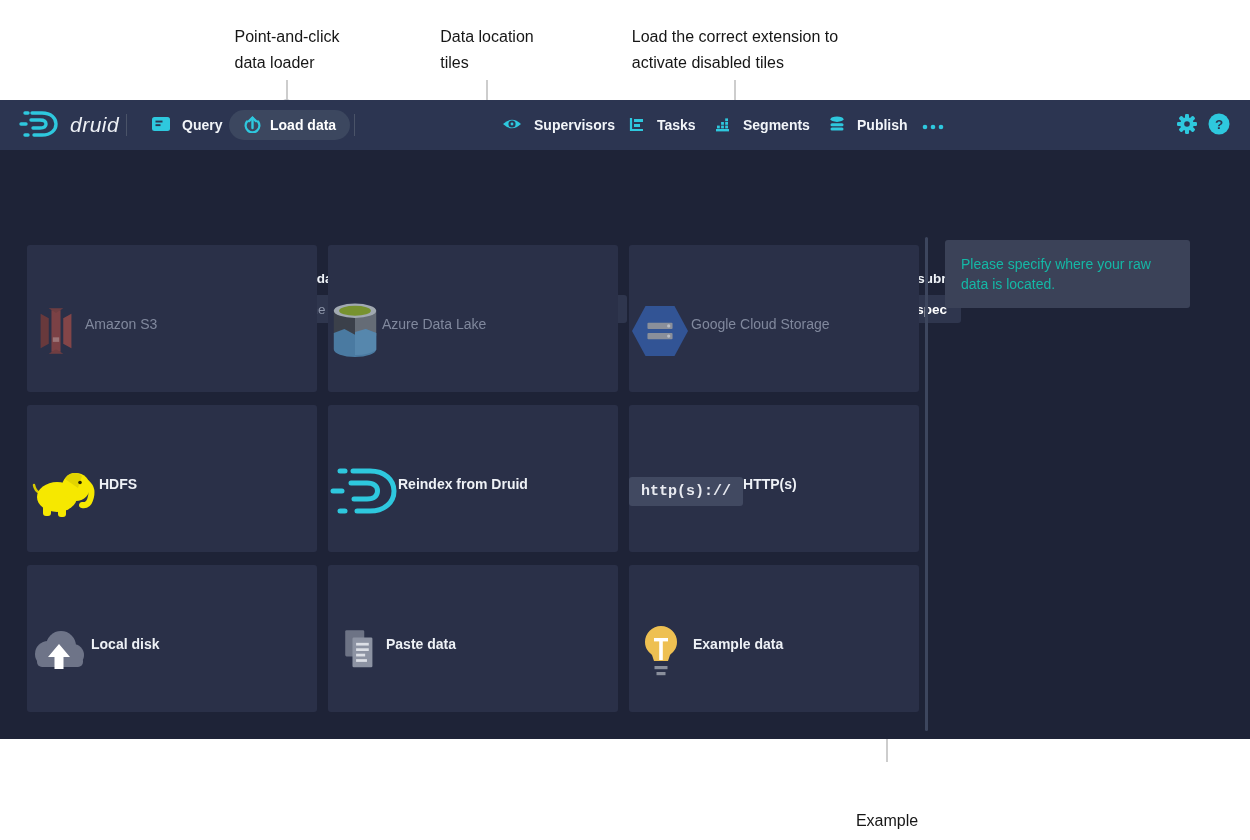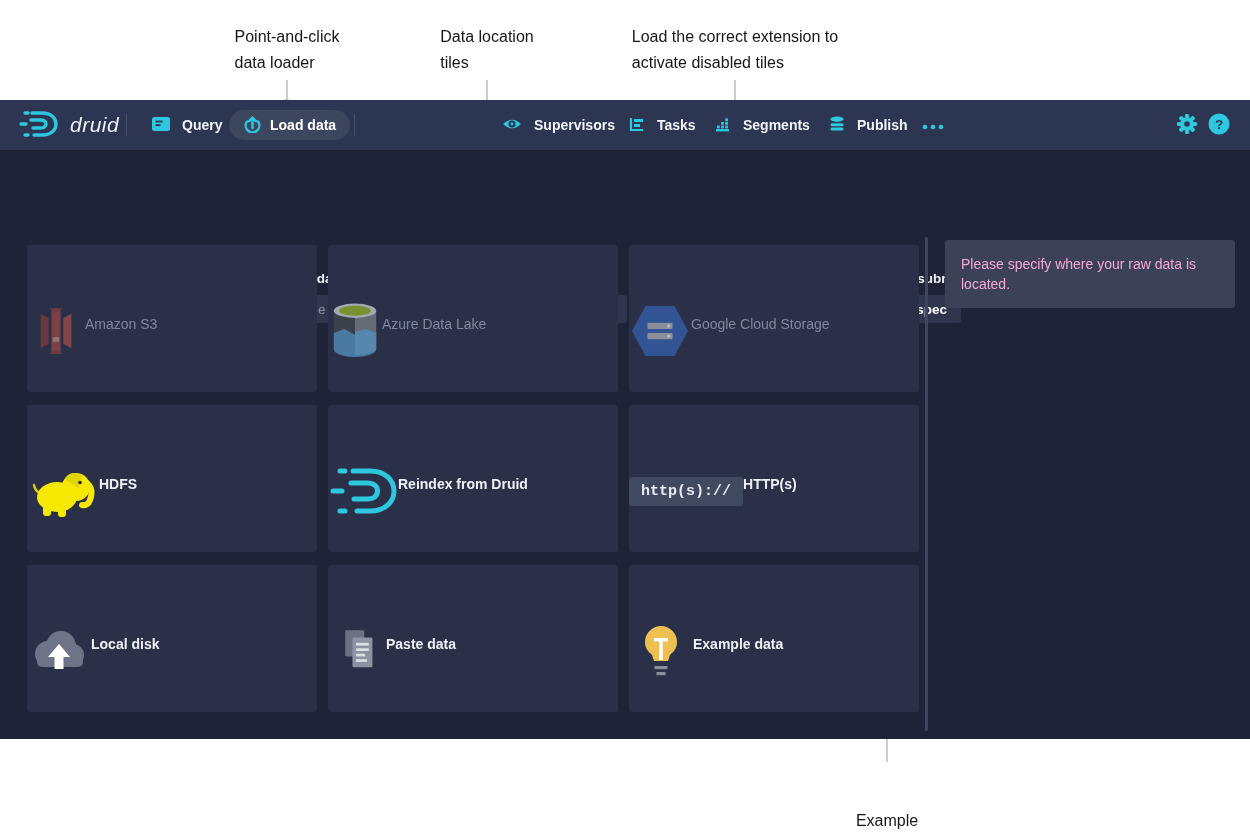--- a/index.html
+++ b/index.html
@@ -32,22 +32,22 @@
   .sbtn.primary{color:#ffffff;font-weight:600;gap:7px;}
   
   .tile{position:absolute;width:290px;height:147px;background:#2a3048;border-radius:3px;
         display:flex;flex-direction:row;align-items:center;cursor:pointer;}
   .tile-icon{height:72px;margin-top:25px;display:flex;align-items:center;justify-content:center;}
   .tile-label{margin-top:11px;font-size:14px;font-weight:600;color:#eef1f6;}
   .tile.disabled .tile-label{color:#80889d;font-weight:400;}
   .http-chip{background:#414961;border-radius:3px;padding:6px 12px;
              font-family:"Liberation Mono", monospace;font-size:15px;font-weight:700;color:#e9ebf1;}
   .scrollbar{position:absolute;left:925px;top:137px;width:3px;height:494px;background:#3d465e;border-radius:2px;}
-  .callout{position:absolute;left:945px;top:140px;width:290px;box-sizing:border-box;background:#3b4258;
-           border-radius:3px;padding:14px 16px;font-size:14px;line-height:20px;color:#f9a8d4;}
+  .callout{position:absolute;left:945px;top:140px;width:245px;box-sizing:border-box;background:#3b4258;
+           border-radius:3px;padding:14px 16px;font-size:14px;line-height:20px;color:#14b8a6;}
 </style>
 </head>
 <body>
 
 <div class="ann" style="left:287px;top:24px">
   <div>Point-and-click</div>
   <div>data loader</div>
 </div>
 <div class="ann" style="left:487px;top:24px">
   <div>Data location</div>

